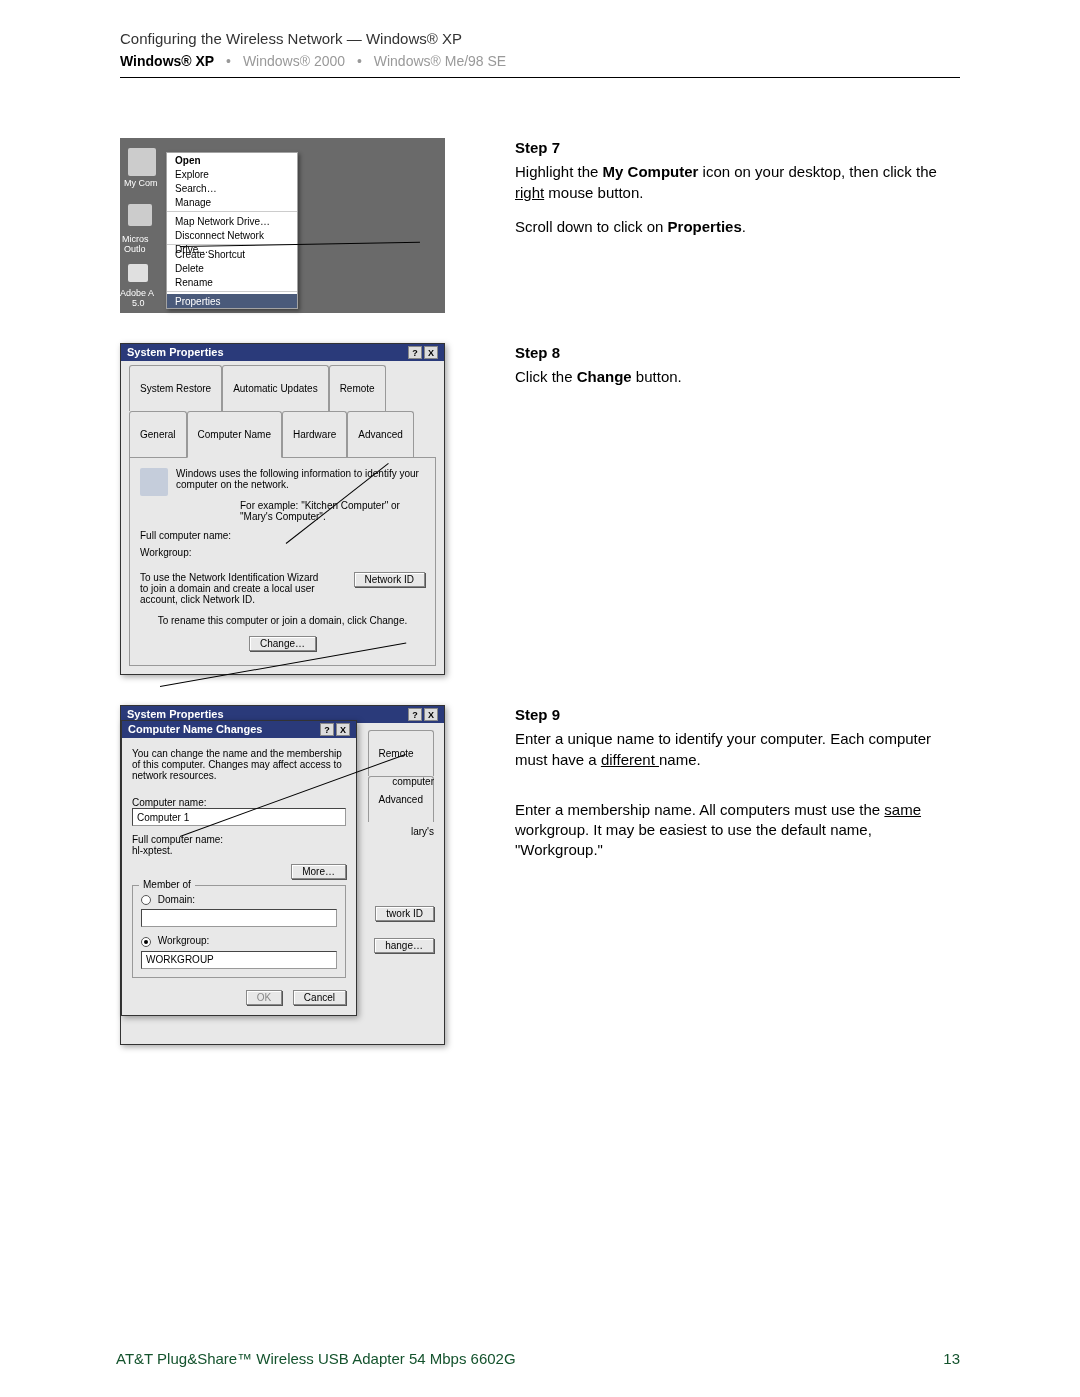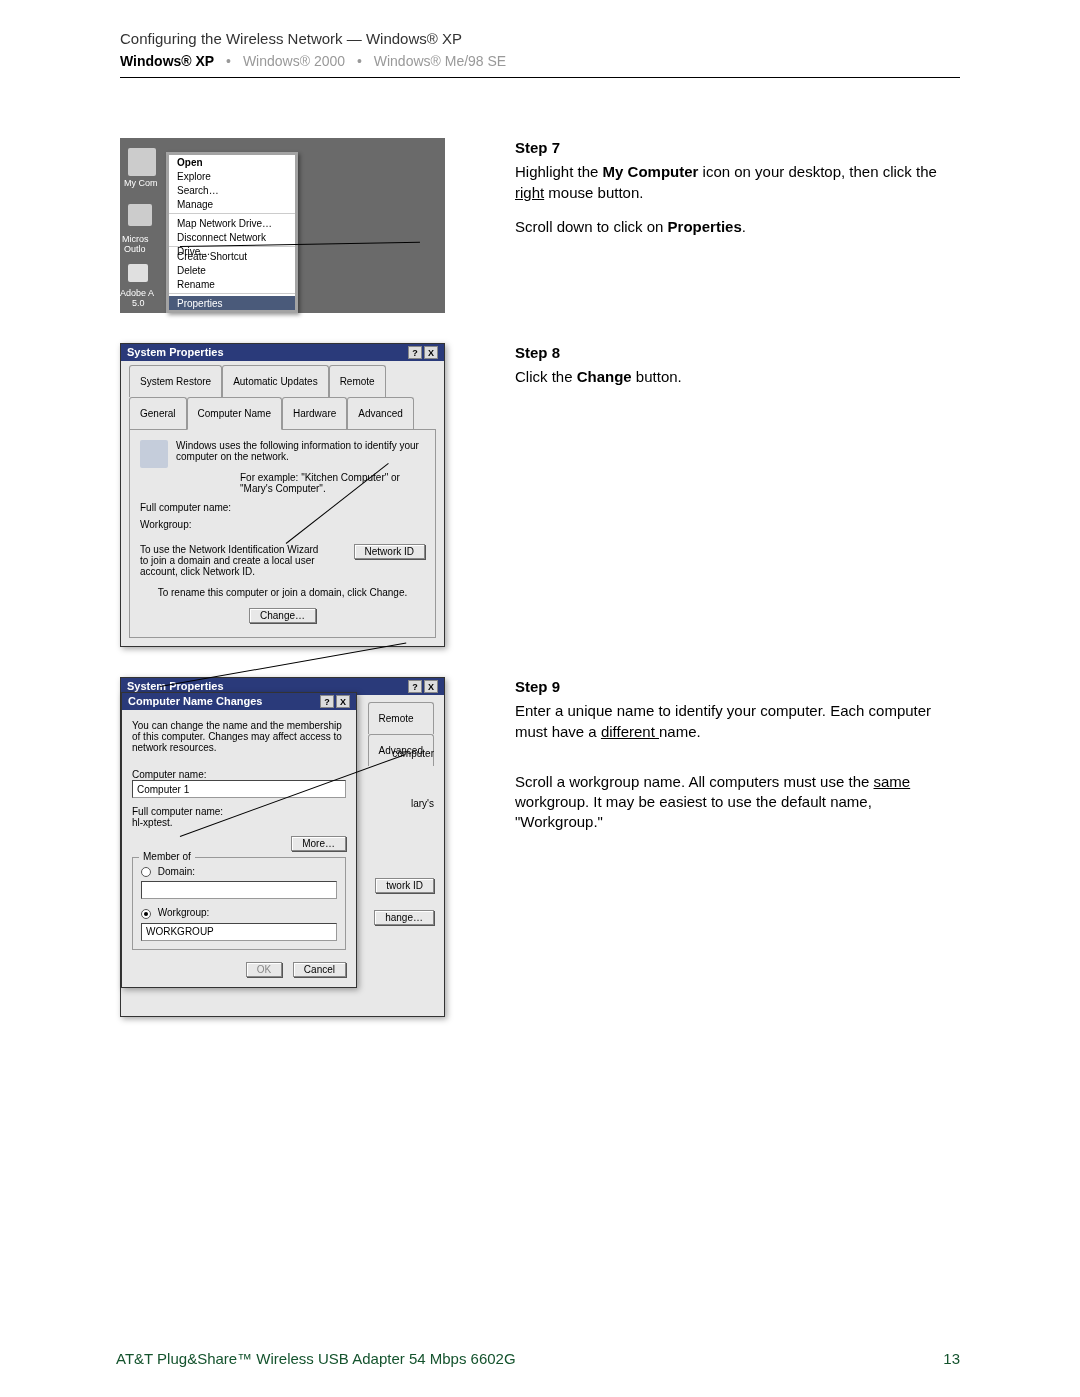--- a/index.html
+++ b/index.html
@@ -49,21 +49,21 @@
   }
   .desk-icon {
     position: absolute; width: 28px; height: 28px;
     background: #ccc; border-radius: 2px;
   }
   .ctx-menu {
     position: absolute;
     left: 46px; top: 14px;
     width: 132px;
     background: #fff;
-    border: 3px solid #a3a3a3;
+    border: 1px solid #a3a3a3;
     box-shadow: 2px 2px 4px rgba(0,0,0,.4);
   }
   .ctx-menu .item {
     padding: 1px 8px; height: 14px; line-height: 14px;
     font-size: 10px; cursor: default;
   }
   .ctx-menu .item.open { font-weight: bold; }
   .ctx-menu .item.hl { background: #4a5a7a; color: #fff; }
   .ctx-menu .sep { border-top: 1px solid #ccc; margin: 2px 0; }
 
@@ -86,21 +86,21 @@
   .dlg .titlebar .winbtn {
     width: 14px; height: 13px; background: #ddd; color: #000;
     font-size: 9px; text-align: center; line-height: 13px; border: 1px solid #888;
   }
   .dlg .tabs-row {
     display: flex; flex-wrap: wrap; padding: 4px 8px 0 8px;
   }
   .dlg .tab {
     border: 1px solid #999; border-bottom: none;
     background: #e8e8e8; font-size: 10px;
-    padding: 10px 10px; margin-right: 0px;
+    padding: 17px 10px; margin-right: 0px;
     border-radius: 3px 3px 0 0;
   }
   .dlg .tab.active { background: #e8e8e8; position: relative; z-index: 2; font-weight: normal; border-bottom: 1px solid #e8e8e8; margin-bottom: -1px;}
   .dlg .tabbody {
     margin: 0 8px 8px 8px; border: 1px solid #999;
     padding: 10px 10px 14px 10px; position: relative; background:#e8e8e8;
   }
   .dlg .btn {
     background: #e8e8e8; border: 1px solid #888;
     box-shadow: 1px 1px 0 #fff inset, 1px 1px 0 #555;
@@ -295,21 +295,21 @@
           </div>
         </div>
       </div>
     </div>
     <div class="right">
       <div class="step-title">Step 9</div>
       <p>
         <span>Enter a unique name to identify your computer. Each computer must have a </span><span class="under">different </span><span>name.</span>
       </p>
       <p style="margin-top:30px;">
-        <span>Scroll a workgroup name. All computers must use the </span><span class="under">same</span><span> workgroup. It may be easiest to use the default name, "Workgroup."</span>
+        <span>Enter a membership name. All computers must use the </span><span class="under">same</span><span> workgroup. It may be easiest to use the default name, "Workgroup."</span>
       </p>
     </div>
   </div>
 
   <div class="callout-line" style="left:180px; top:168px; width:240px; transform:rotate(-1deg);"></div>
   <div class="callout-line" style="left:286px; top:465px; width:130px; transform:rotate(-38deg);"></div>
   <div class="callout-line" style="left:160px; top:608px; width:250px; transform:rotate(-10deg);"></div>
   <div class="callout-line" style="left:180px; top:758px; width:240px; transform:rotate(-20deg);"></div>
 
 </div>

